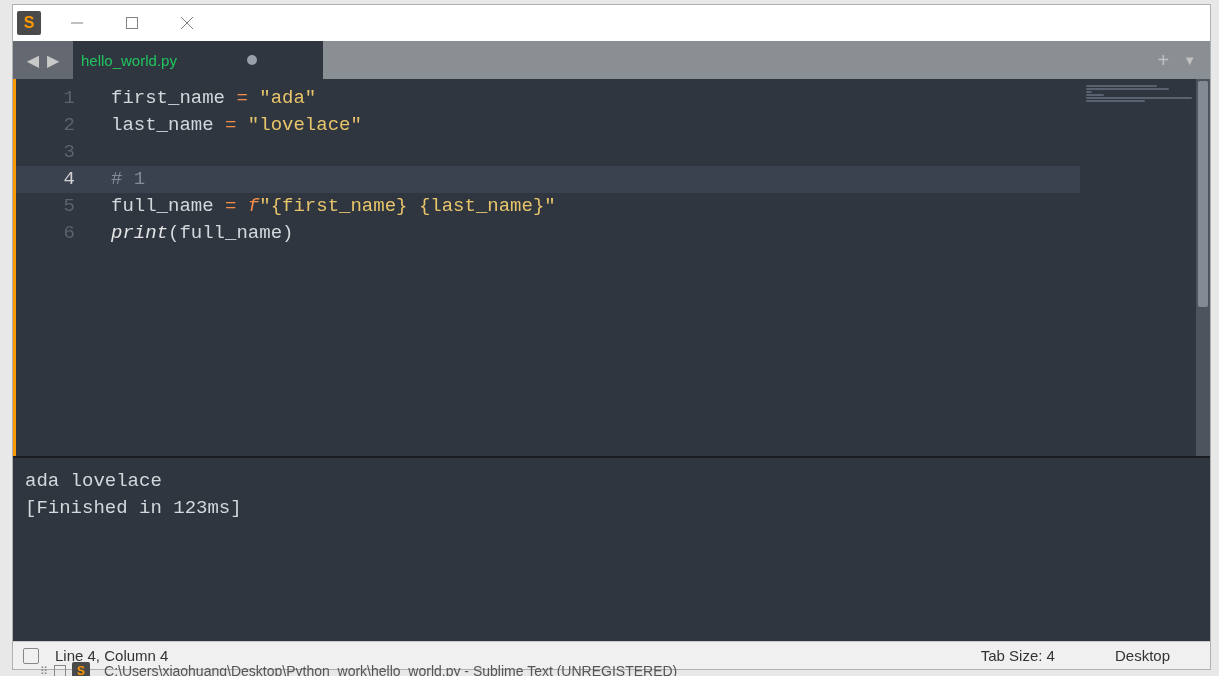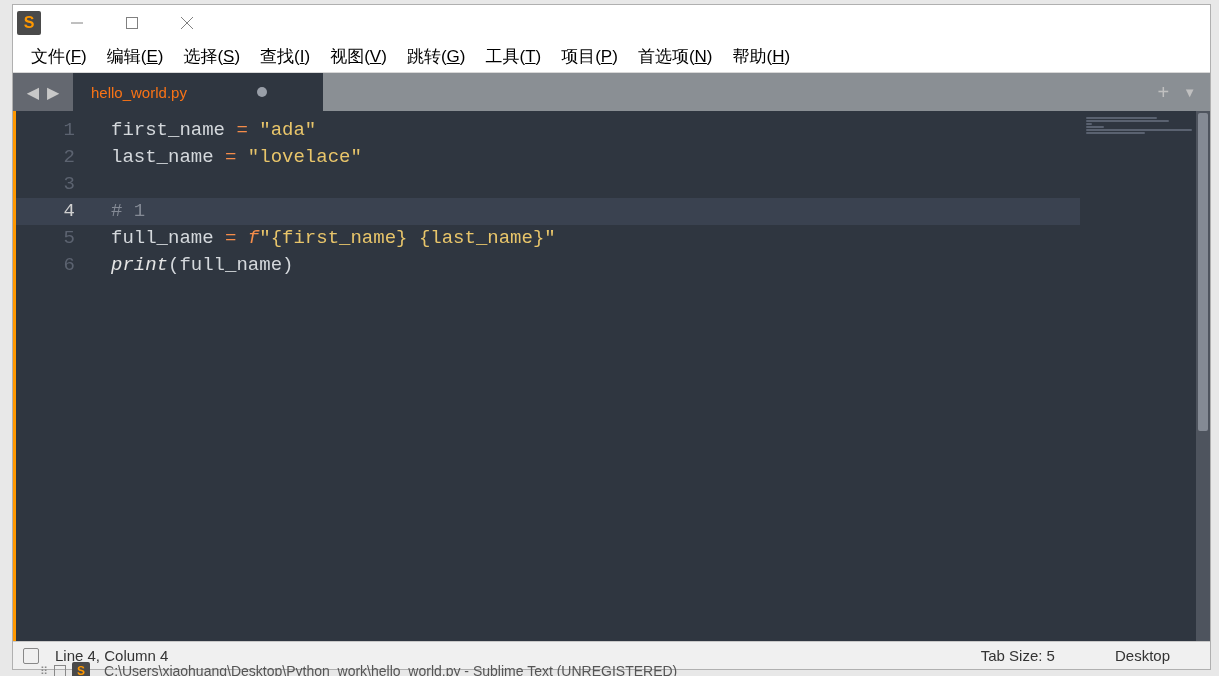--- a/index.html
+++ b/index.html
@@ -85,25 +85,25 @@
   background: #646870;
   display: flex;
   align-items: center;
   justify-content: center;
   gap: 8px;
   color: #c8c8c8;
   font-size: 16px;
 }
 .tab {
   background: #2f3640;
-  padding: 0 18px;
+  padding: 0 8px;
   display: flex;
   align-items: center;
   gap: 70px;
-  color: #f97316;
+  color: #22c55e;
   font-size: 15px;
   min-width: 250px;
 }
 .tab-dirty {
   width: 10px;
   height: 10px;
   background: #999fa8;
   border-radius: 50%;
 }
 .tab-bar-right {
@@ -245,32 +245,20 @@
       </div>
       <div class="win-btn">
         <svg width="14" height="14">
             <line x1="1" y1="1" x2="13" y2="13" stroke="#808080" stroke-width="1"></line>
             <line x1="13" y1="1" x2="1" y2="13" stroke="#808080" stroke-width="1"></line>
           </svg>
       </div>
     </div>
   </div>
 
-  <div class="menubar" id="menubar">
-      <div class="menu-item">文件(<u>F</u>)</div>
-      <div class="menu-item">编辑(<u>E</u>)</div>
-      <div class="menu-item">选择(<u>S</u>)</div>
-      <div class="menu-item">查找(<u>I</u>)</div>
-      <div class="menu-item">视图(<u>V</u>)</div>
-      <div class="menu-item">跳转(<u>G</u>)</div>
-      <div class="menu-item">工具(<u>T</u>)</div>
-      <div class="menu-item">项目(<u>P</u>)</div>
-      <div class="menu-item">首选项(<u>N</u>)</div>
-      <div class="menu-item">帮助(<u>H</u>)</div>
-    </div>
 
   <div class="tab-bar">
     <div class="nav-arrows">
       <span>◀</span>
       <span>▶</span>
     </div>
     <div class="tab">
       <span>hello_world.py</span>
       <span class="tab-dirty"></span>
     </div>
@@ -296,29 +284,31 @@
         <div class="mini-line" style="width:70%"></div>
         <div class="mini-line" style="width:5%"></div>
         <div class="mini-line" style="width:15%"></div>
         <div class="mini-line" style="width:90%"></div>
         <div class="mini-line" style="width:50%"></div>
       </div>
       <div class="scrollbar-v">
         <div class="scroll-thumb"></div>
       </div>
     </div>
+    <div class="output-pane" id="output">ada lovelace
+[Finished in 123ms]</div>
   </div>
 
   <div class="statusbar">
     <div class="status-left">
       <div class="status-icon"></div>
       <span>Line 4, Column 4</span>
     </div>
     <div class="status-right">
-      <span>Tab Size: 5</span>
+      <span>Tab Size: 4</span>
       <span>Desktop</span>
     </div>
   </div>
 
 </div>
 
 <div class="taskbar-peek">
   <span style="font-size:11px;color:#888;">⠿</span>
   <span style="width:12px;height:12px;border:1px solid #888;display:inline-block;"></span>
   <div class="app-icon">S</div>

